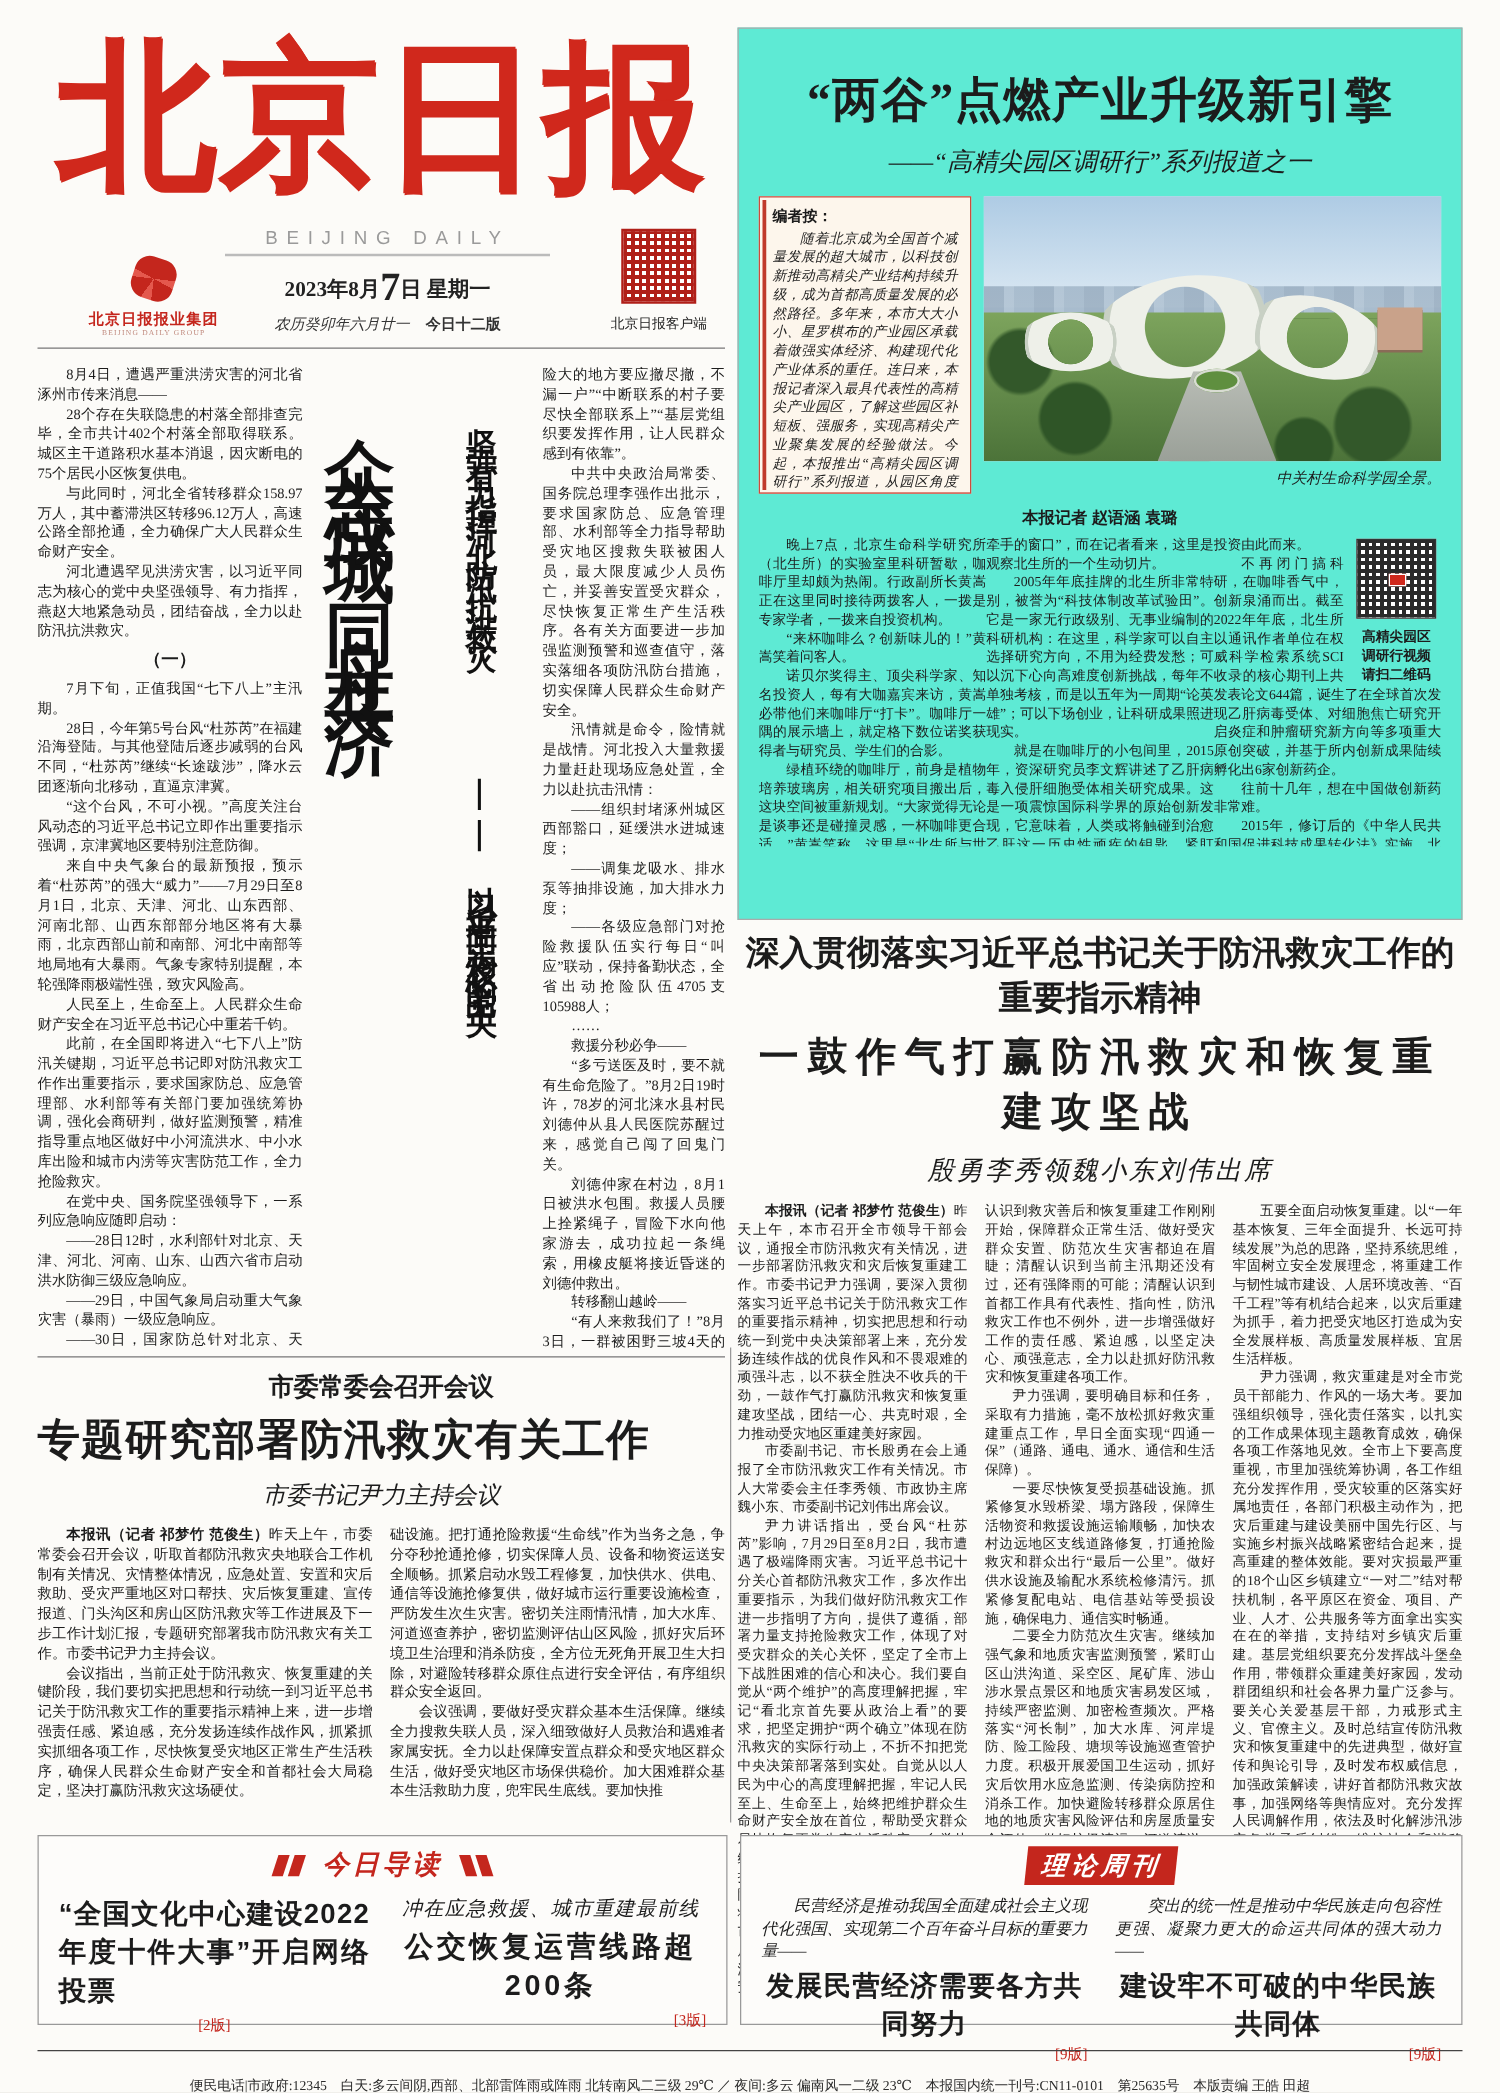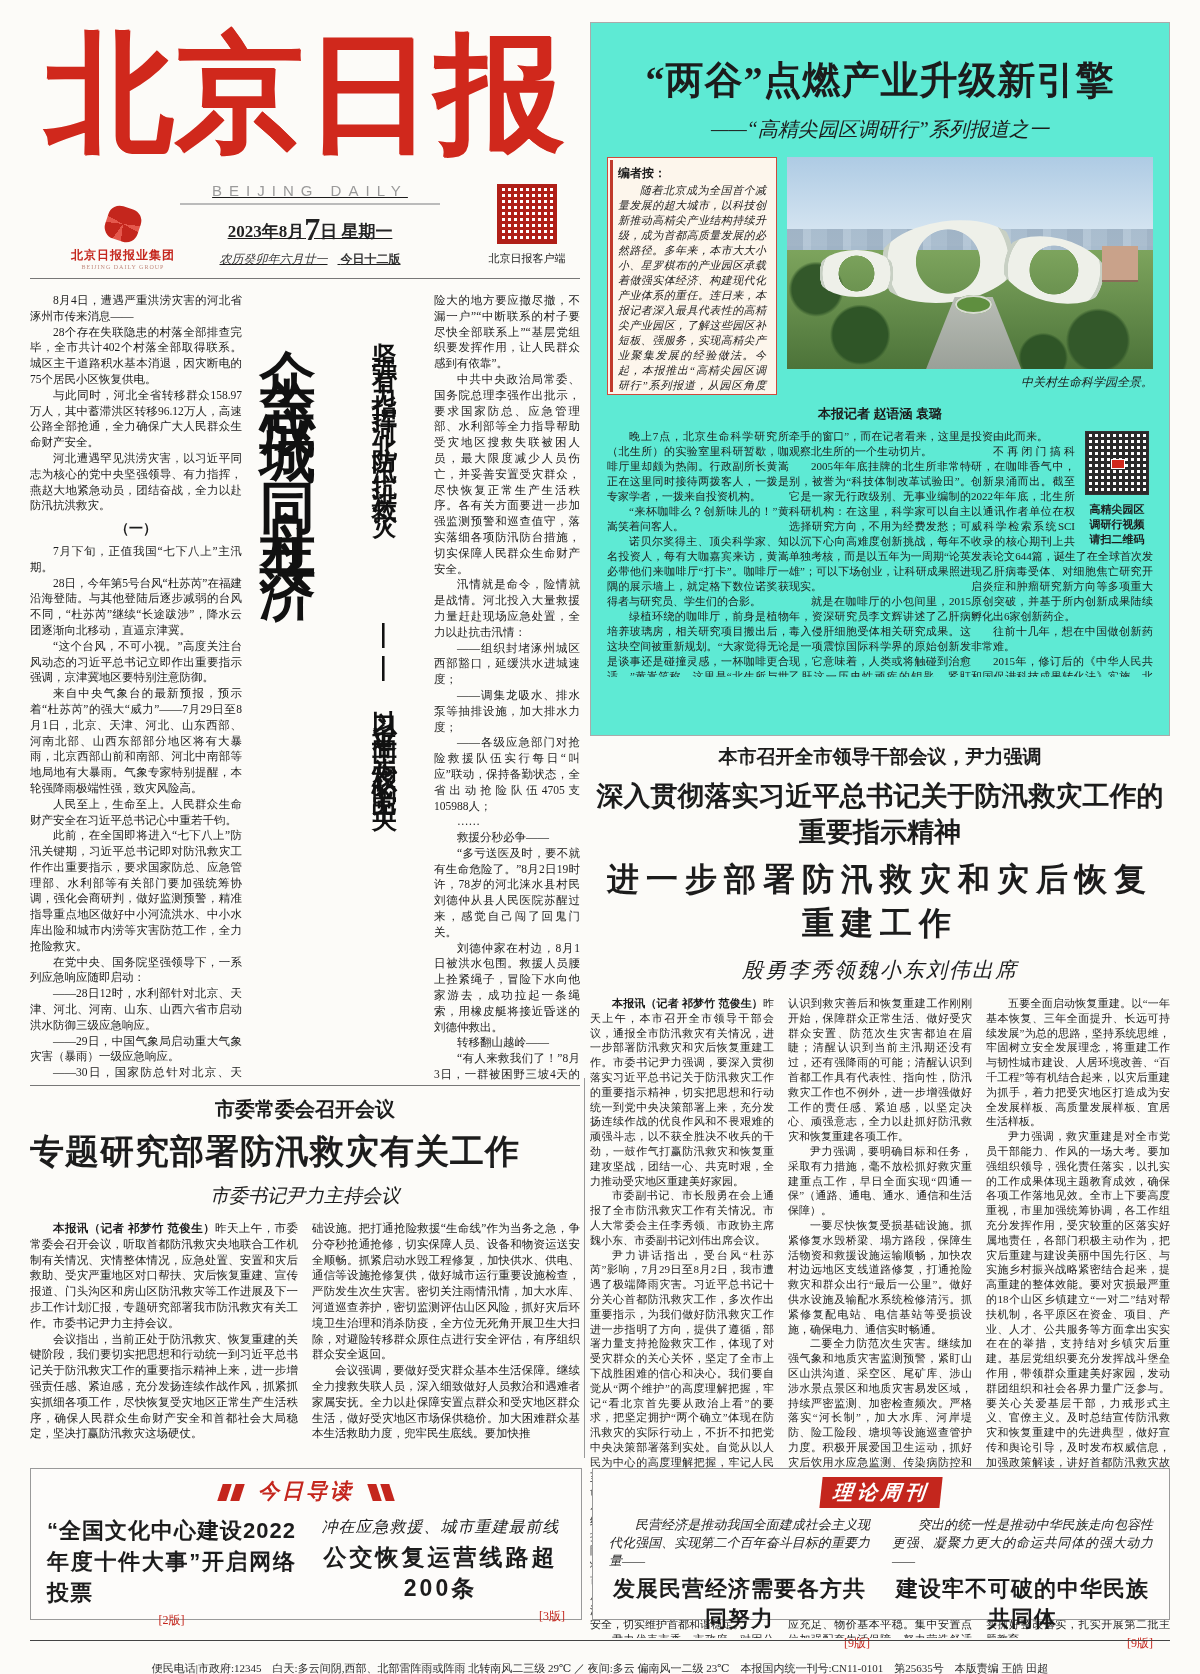--- a/index.html
+++ b/index.html
@@ -13,21 +13,21 @@
   .masthead{position:relative;height:252px;}
   .mh-title{position:absolute;top:-8px;left:0;width:100%;text-align:center;
             font-size:128px;line-height:1.25;font-weight:900;color:#d0281c;letter-spacing:2px;
             font-family:"Liberation Serif",serif;text-shadow:1px 1px 0 #d0281c;}
   .mh-logo{position:absolute;left:28px;bottom:4px;width:130px;text-align:center;}
   .mh-logo-icon{display:inline-block;width:34px;height:34px;border-radius:35%;
        background:conic-gradient(#c4261d 0 22%,#e4584d 22% 28%,#c4261d 28% 47%,#e4584d 47% 55%,#c4261d 55% 72%,#e4584d 72% 78%,#c4261d 78%);
        transform:rotate(18deg);}
   .mh-logo-cn{font-size:12px;font-weight:bold;color:#c4261d;margin-top:2px;letter-spacing:1px;}
   .mh-logo-en{font-size:6px;color:#b57;color:#c98;letter-spacing:1px;color:#c08a7e;}
-  .mh-center{position:absolute;left:150px;bottom:6px;width:260px;text-align:center;text-decoration:underline;}
+  .mh-center{position:absolute;left:150px;bottom:6px;width:260px;text-align:center;}
   .mh-en{font-size:15px;color:#9a9a9a;letter-spacing:7px;font-family:"Liberation Sans",sans-serif;
          border-bottom:2px solid #bbb;padding-bottom:4px;}
   .mh-date{margin-top:6px;font-size:17px;font-weight:bold;color:#222;}
   .mh-day{font-size:32px;font-weight:bold;vertical-align:-3px;}
   .mh-lunar{margin-top:3px;font-size:12px;color:#333;}
   .mh-lunar .kai{margin-right:10px;}
   .mh-qr{position:absolute;right:14px;bottom:8px;width:78px;text-align:center;}
   .qr{position:relative;display:inline-block;background-color:#fff;}
   .qr-red{width:56px;height:56px;border:2px solid #b01f18;
      background-image:repeating-linear-gradient(0deg,#b01f18 0 3px,transparent 3px 6px),
@@ -287,23 +287,22 @@
                 <p class="noindent">投资由此而来。</p>
                 <p>不再闭门搞科研，在咖啡香气中，创新泉涌而出。截至2022年年底，北生所以通讯作者单位在权威科学检索系统SCI收录的核心期刊上共发表论文644篇，诞生了在全球首次发现乙肝病毒受体、对细胞焦亡研究开启炎症和肿瘤研究新方向等多项重大原创突破，并基于所内创新成果陆续孵化出6家创新药企。</p>
                 <p>往前十几年，想在中国做创新药非常难。</p>
                 <p>2015年，修订后的《中华人民共和国促进科技成果转化法》实施，北生所落户的中关村生命科学园，正是这一产业由冷到热的见证者。</p>
               </div>
           </div>
         </div>
       </div>
 
       <div class="art-meet">
-        <div class="meet-kicker">本市召开全市领导干部会议，尹力强调</div>
         <div class="meet-h1">深入贯彻落实习近平总书记关于防汛救灾工作的重要指示精神</div>
-        <div class="meet-h2">进一步部署防汛救灾和灾后恢复重建工作</div>
+        <div class="meet-h2">一鼓作气打赢防汛救灾和恢复重建攻坚战</div>
         <div class="meet-att kai">殷勇李秀领魏小东刘伟出席</div>
         <div class="meet-cols">
           <div class="coltext">
               <p><b>本报讯（记者 祁梦竹 范俊生）</b>昨天上午，本市召开全市领导干部会议，通报全市防汛救灾有关情况，进一步部署防汛救灾和灾后恢复重建工作。市委书记尹力强调，要深入贯彻落实习近平总书记关于防汛救灾工作的重要指示精神，切实把思想和行动统一到党中央决策部署上来，充分发扬连续作战的优良作风和不畏艰难的顽强斗志，以不获全胜决不收兵的干劲，一鼓作气打赢防汛救灾和恢复重建攻坚战，团结一心、共克时艰，全力推动受灾地区重建美好家园。</p>
               <p>市委副书记、市长殷勇在会上通报了全市防汛救灾工作有关情况。市人大常委会主任李秀领、市政协主席魏小东、市委副书记刘伟出席会议。</p>
               <p>尹力讲话指出，受台风“杜苏芮”影响，7月29日至8月2日，我市遭遇了极端降雨灾害。习近平总书记十分关心首都防汛救灾工作，多次作出重要指示，为我们做好防汛救灾工作进一步指明了方向，提供了遵循，部署力量支持抢险救灾工作，体现了对受灾群众的关心关怀，坚定了全市上下战胜困难的信心和决心。我们要自觉从“两个维护”的高度理解把握，牢记“看北京首先要从政治上看”的要求，把坚定拥护“两个确立”体现在防汛救灾的实际行动上，不折不扣把党中央决策部署落到实处。自觉从以人民为中心的高度理解把握，牢记人民至上、生命至上，始终把维护群众生命财产安全放在首位，帮助受灾群众尽快恢复正常生产生活秩序。自觉从统筹发展和安全的高度理解把握，坚持底线思维、极限思维，提升各类风险监测预报预警水平，增强应对突发状况和极端天气的韧性，不断筑牢城市安全防线。自觉从维护首都工作大局的高度理解把握，充分认识首都防汛救灾工作直接关系首都功能、首都安全，切实维护首都和谐稳定。</p>
               <p>尹力代表市委、市政府，对因公牺牲同志和不幸遇难者表示深切哀悼，向奋战在防汛救灾一线的全体同志表示崇高敬意，向各中央单位、解放军、武警部队、央企、兄弟省区市和社会各界的关心支持表示衷心感谢。他指出，面对百年罕见的特大暴雨，各级各部门各方面以高度的政治责任感和及时有力的应对措施，全力以赴做好防汛救灾工作，有效应对风险冲击，努力保护群众生命财产安全。当前，防汛救灾和恢复重建工作正处于关键阶段，我们要清醒</p>
             </div>
           <div class="coltext">
               <p class="noindent">认识到救灾善后和恢复重建工作刚刚开始，保障群众正常生活、做好受灾群众安置、防范次生灾害都迫在眉睫；清醒认识到当前主汛期还没有过，还有强降雨的可能；清醒认识到首都工作具有代表性、指向性，防汛救灾工作也不例外，进一步增强做好工作的责任感、紧迫感，以坚定决心、顽强意志，全力以赴抓好防汛救灾和恢复重建各项工作。</p>

